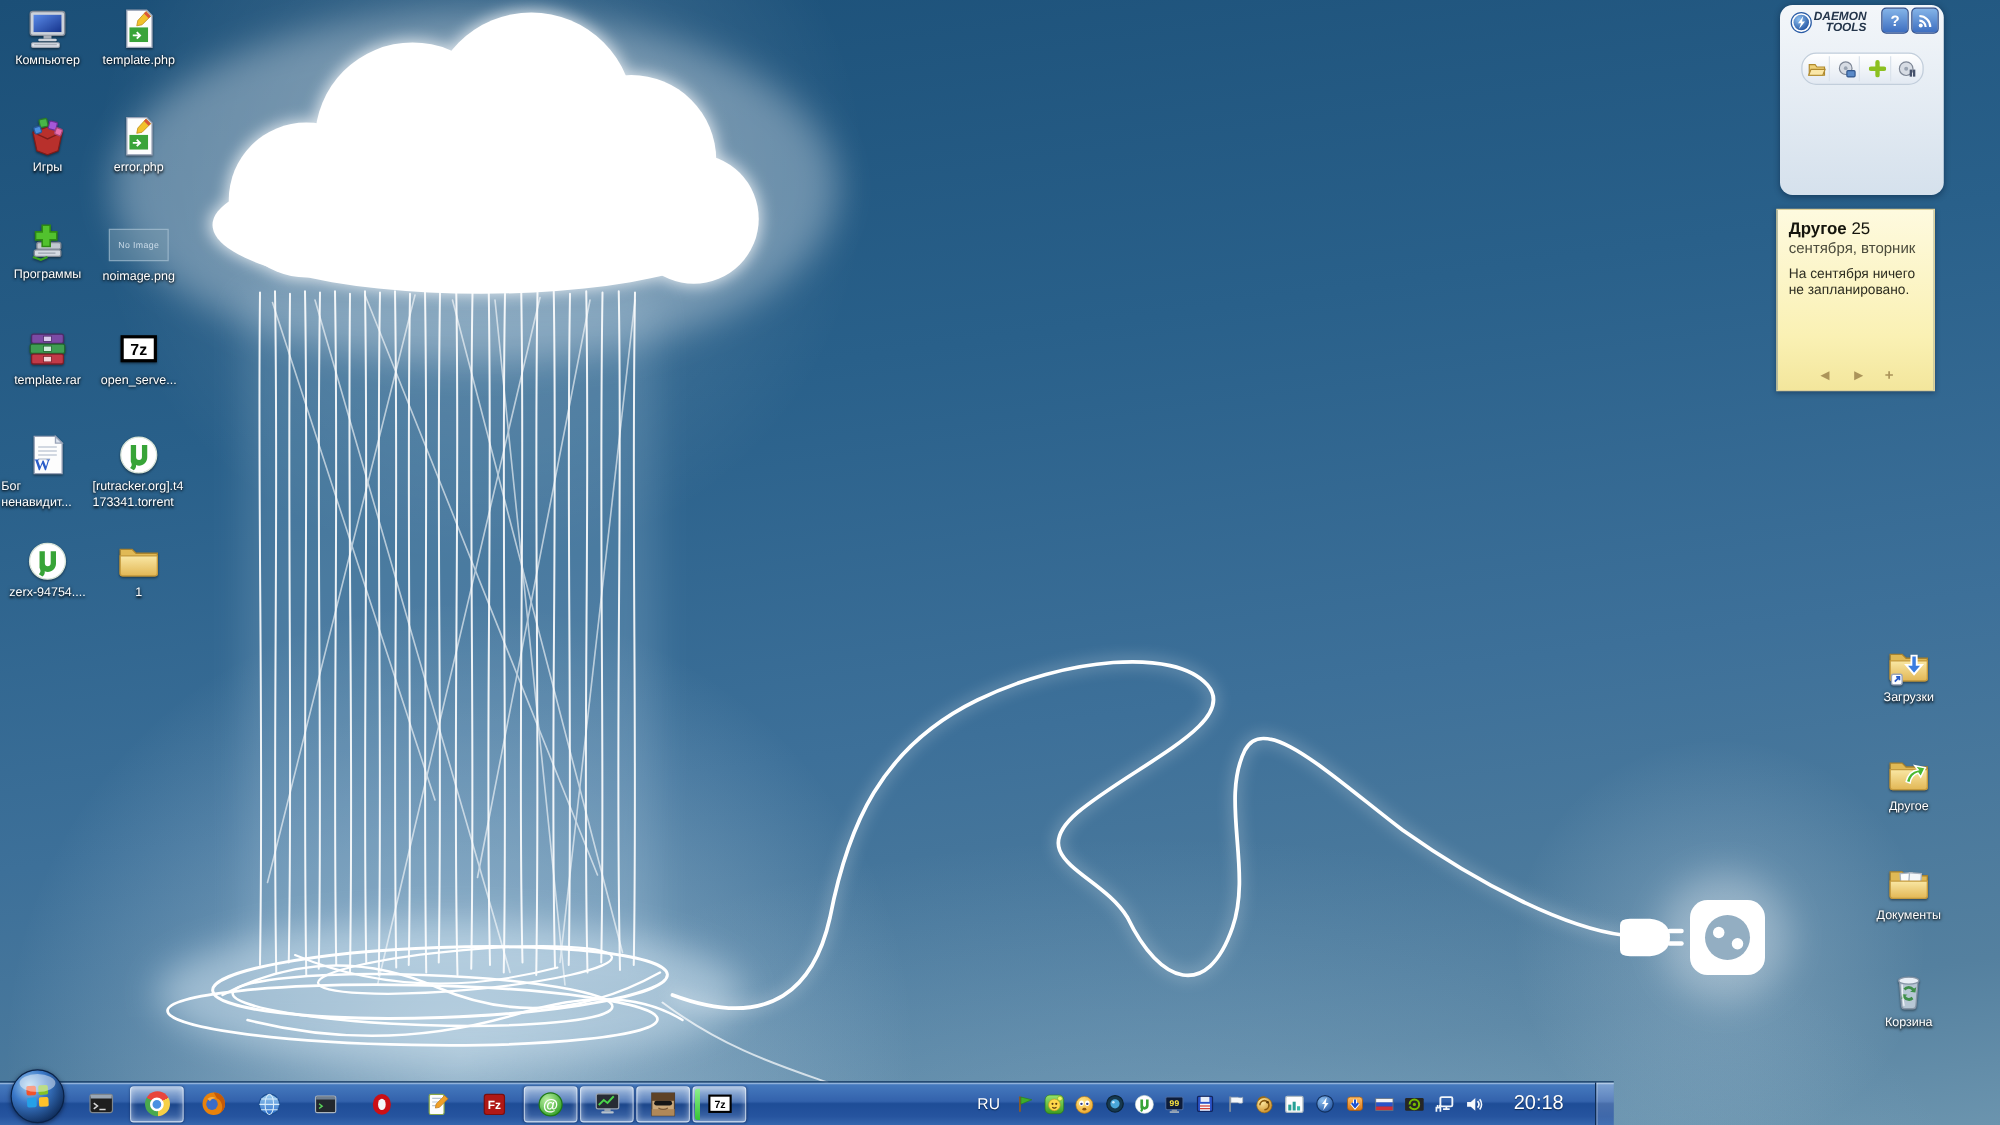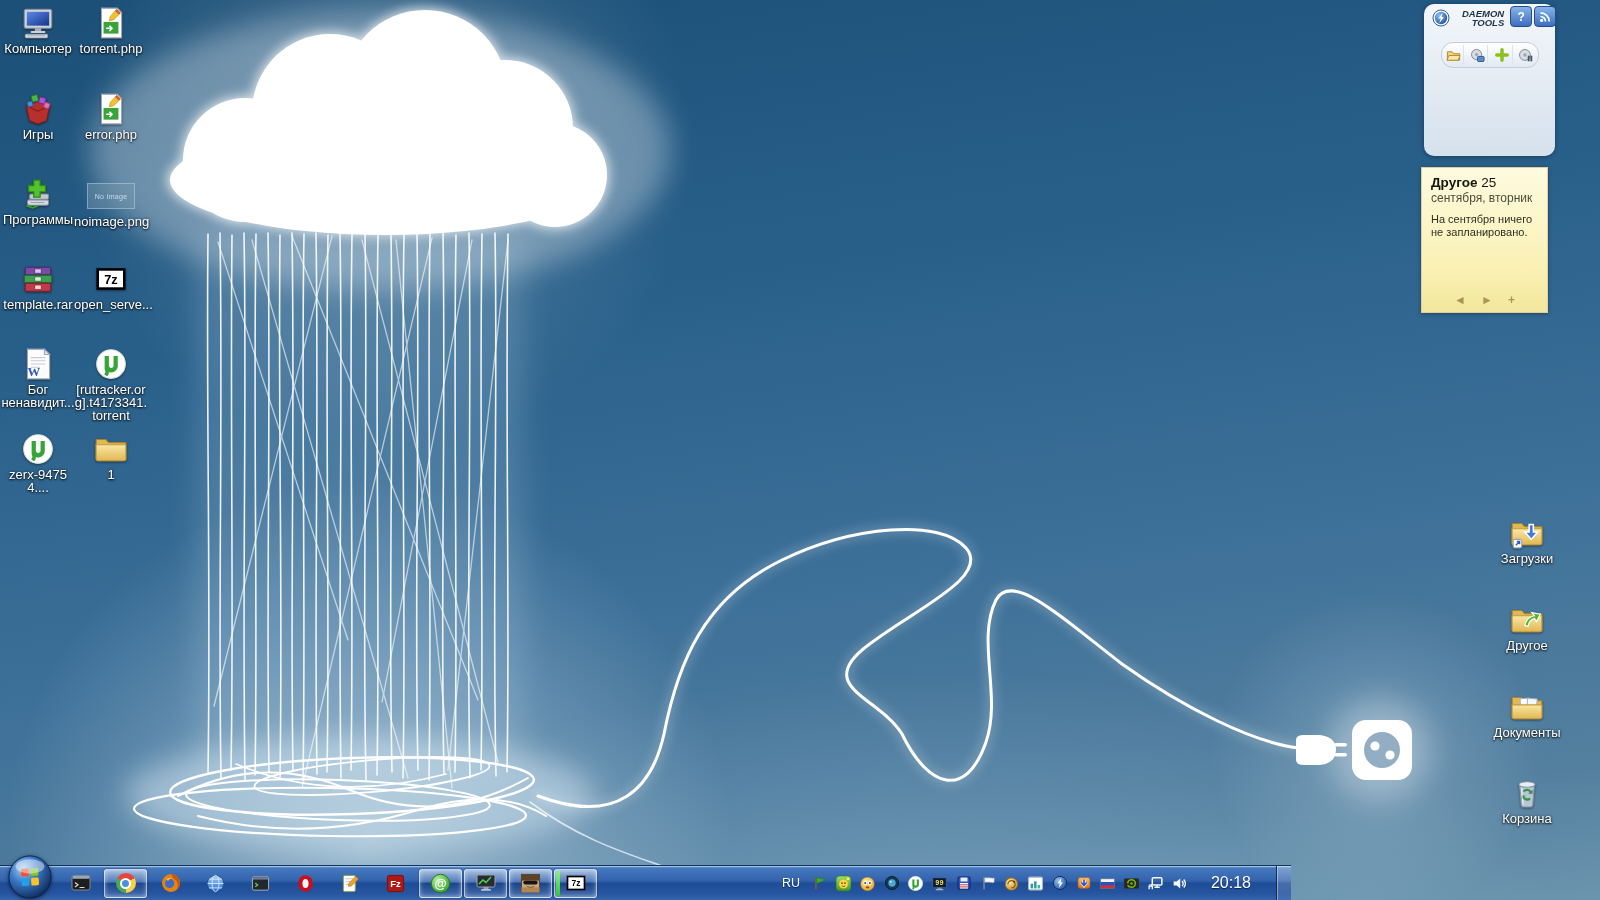--- a/index.html
+++ b/index.html
@@ -11,33 +11,33 @@
       radial-gradient(ellipse 900px 420px at 58% 108%, rgba(170,205,228,.38), rgba(170,205,228,0) 72%),
       radial-gradient(circle 220px at 86% 84%, rgba(230,243,252,.25), rgba(230,243,252,0) 75%),
       linear-gradient(172deg,#1b4f77 0%,#29608a 34%,#3d7099 62%,#54809f 88%,#6b94ae 100%);
   }
   svg{display:block}
   .wallart{position:absolute;left:0;top:0;pointer-events:none}
 
   
   .dicon{position:absolute;width:74px;display:flex;flex-direction:column;align-items:center;cursor:pointer}
   .dicon .ic{width:34px;height:34px;margin-bottom:2px;filter:drop-shadow(0 1px 1px rgba(0,0,0,.45))}
-  .dlabel{max-width:74px;color:#fff;font-size:13px;line-height:13px;text-align:center;
+  .dlabel{max-width:74px;color:#fff;font-size:10px;line-height:13px;text-align:left;
     text-shadow:0 1px 2px rgba(0,0,0,.95),0 0 3px rgba(0,0,0,.55)}
   .dlabel.break{word-break:break-all}
   .noimg{width:46px;height:24px;margin:6px auto 6px;background:rgba(120,152,174,.45);
     border:1px solid rgba(200,220,235,.45);display:flex;align-items:center;justify-content:center}
   .noimg span{font-size:7px;color:rgba(225,238,248,.8);letter-spacing:.3px}
 
   
   .gadget-dt{position:absolute;left:1424px;top:4px;width:123px;height:146px;
     background:linear-gradient(180deg,rgba(252,253,255,.96),rgba(228,236,245,.92));
     border-radius:10px;box-shadow:0 1px 5px rgba(0,20,45,.45);padding:2px 4px 4px}
   .dt-header{display:flex;align-items:flex-start;height:30px}
-  .dt-tab{display:flex;align-items:center;gap:12px;padding:3px 4px 2px 4px;cursor:pointer}
+  .dt-tab{display:flex;align-items:center;gap:1px;padding:3px 4px 2px 4px;cursor:pointer}
   .dt-title{font-size:9.5px;font-weight:bold;font-style:italic;color:#23344a;line-height:9px;text-align:right}
   .dt-title span{display:block}
   .dt-btn{width:20px;height:19px;margin-left:2px;border-radius:4px;
     background:linear-gradient(180deg,#84b4e8,#3d6ec0);border:1px solid #2a4a88;
     color:#fff;font-size:12px;font-weight:bold;display:flex;align-items:center;justify-content:center;cursor:pointer}
   .dt-main{margin:4px 2px 0 2px;height:76px;border-radius:8px;cursor:pointer;
     background:linear-gradient(180deg,#a3c6e8 0%,#719fd2 48%,#5c8ac2 52%,#6e98c8 100%);
     border:1px solid rgba(255,255,255,.75);box-shadow:inset 0 0 0 1px rgba(255,255,255,.25);
     display:flex;align-items:center;gap:7px;padding:0 6px}
   .dt-add{color:#fff;font-size:12px;line-height:15px;text-shadow:0 1px 1px rgba(20,50,90,.6)}
@@ -256,21 +256,21 @@
   </div>
 
   <div class="dicon" style="left:74px;top:6px">
     <svg class="ic" viewBox="0 0 32 32">
       <path d="M7 2 h15 l4 4 v24 H7 z" fill="#fdfdfd" stroke="#9aa4b8"></path>
       <rect x="9" y="15" width="14" height="11" fill="#3aa43a"></rect>
       <path d="M11.5 21 h5 M14.5 18.5 l2.5 2.5 -2.5 2.5" stroke="#fff" stroke-width="1.4" fill="none"></path>
       <path d="M21.5 3 l3.5 3.5 -6.5 6.5 -4 .8 .8 -4 z" fill="#f2c12c" stroke="#bb8d16" stroke-width=".6"></path>
       <path d="M21.5 3 l3.5 3.5 -1.6 1.6 -3.5 -3.5 z" fill="#d8553a"></path>
     </svg>
-    <div class="dlabel">torrent.php</div>
+    <div class="dlabel">template.php</div>
   </div>
 
   <div class="dicon" style="left:1px;top:92px">
     <svg class="ic" viewBox="0 0 32 32">
       <path d="M5 13 l11 -4 11 4 -3 14 -8 3 -8 -3 z" fill="#b8302c" stroke="#7e1c1a"></path>
       <path d="M5 13 l11 5 11 -5" fill="none" stroke="#7e1c1a"></path>
       <rect x="17" y="5" width="6" height="6" rx="1" fill="#a558d8" stroke="#6c2f96" transform="rotate(14 20 8)"></rect>
       <rect x="10" y="3" width="6" height="6" rx="1" fill="#48b648" stroke="#2a7a2a" transform="rotate(-12 13 6)"></rect>
       <rect x="22" y="10" width="5" height="5" rx="1" fill="#e870b0" stroke="#a8447a" transform="rotate(20 24 12)"></rect>
       <rect x="6" y="9" width="5" height="5" rx="1" fill="#4a90e0" stroke="#2a5a9a" transform="rotate(-18 8 11)"></rect>

